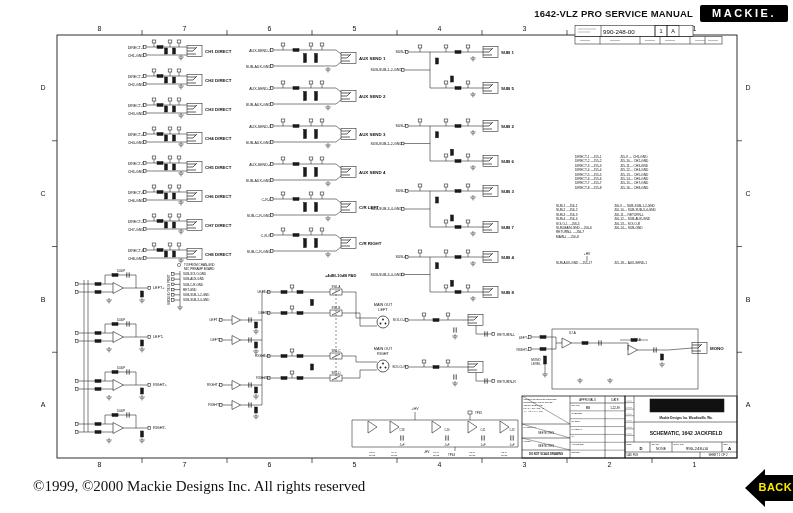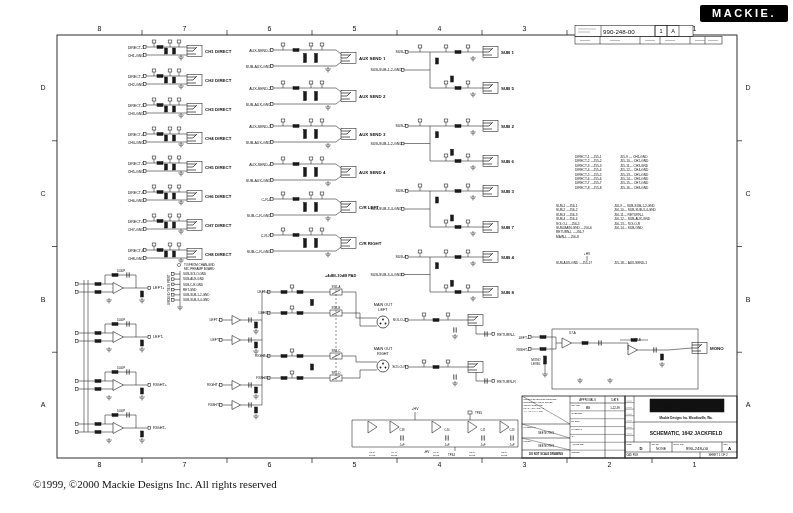--- a/index.html
+++ b/index.html
@@ -5,38 +5,39 @@
   html,body{margin:0;padding:0;background:#fff;}
   .page{position:relative;width:793px;height:513px;background:#fff;overflow:hidden;
         font-family:"Liberation Sans",sans-serif;}
   #sheet-svg{position:absolute;left:0;top:0;}
   #sheet-svg text{font-family:"Liberation Sans",sans-serif;fill:#111;}
   .header{position:absolute;top:5px;right:5px;display:flex;align-items:center;gap:7px;}
   .manual-title{font-size:9.5px;font-weight:bold;letter-spacing:.2px;color:#111;}
   .logo{background:#000;color:#fff;font-weight:bold;font-size:11px;line-height:15px;
         padding:1px 12px;letter-spacing:2.5px;border-radius:2px;}
   .copyright{position:absolute;left:33px;top:478px;font-family:"Liberation Serif",serif;
-             font-size:11px;color:#111;}
+             font-size:15px;color:#111;}
   .pill{position:absolute;left:408px;top:467px;width:336px;height:24px;background:#fff;
         border:1.6px solid #000;border-radius:13px;}
   .board-label{position:absolute;left:0;right:70px;top:4px;text-align:center;
                font-family:"Liberation Serif",serif;font-weight:bold;font-size:13px;color:#111;}
   .page-num{position:absolute;right:12px;top:0px;font-family:"Liberation Serif",serif;
             font-size:21px;color:#111;}
   .back-btn{position:absolute;left:744px;top:468px;width:49px;height:40px;cursor:pointer;}
   .back-btn svg{position:absolute;left:0;top:0;}
   .back-label{position:absolute;right:1px;top:13px;color:#fde800;font-weight:bold;
               font-size:11px;letter-spacing:.4px;}
 </style>
 </head>
 <body>
 
 <div class="page">
 
   <div class="header">
+    <span class="manual-title">1642-VLZ PRO SERVICE MANUAL</span>
     <span class="logo"><span>MACKIE.</span></span>
   </div>
 
   <svg id="sheet-svg" width="793" height="513" viewBox="0 0 793 513">
       <g>
         <rect x="57" y="35" width="680" height="423" fill="none" stroke="#1a1a1a" stroke-width="0.9"></rect>
         <line x1="142" y1="30" x2="142" y2="35" stroke="#1a1a1a" stroke-width="0.7"></line>
         <line x1="142" y1="458" x2="142" y2="463" stroke="#1a1a1a" stroke-width="0.7"></line>
         <line x1="227" y1="30" x2="227" y2="35" stroke="#1a1a1a" stroke-width="0.7"></line>
         <line x1="227" y1="458" x2="227" y2="463" stroke="#1a1a1a" stroke-width="0.7"></line>
@@ -1236,14 +1237,20 @@
         <text x="729.5" y="450" font-size="4.4" text-anchor="middle" font-weight="bold">A</text>
         <line x1="700" y1="452" x2="700" y2="458" stroke="#1a1a1a" stroke-width="0.55"></line>
         <text x="626.5" y="456.2" font-size="2.6" text-anchor="start">CAD FILE</text>
         <text x="718" y="456.4" font-size="2.9" text-anchor="middle">SHEET 1 OF 2</text>
       </g>
     </svg>
 
   <div class="copyright">©1999, ©2000 Mackie Designs Inc. All rights reserved</div>
 
 
+  <div class="back-btn">
+    <svg width="49" height="40" viewBox="0 0 49 40">
+      <polygon points="49,7 21,7 21,1 1,20 21,39 21,33 49,33" fill="#000"></polygon>
+    </svg>
+    <span class="back-label">BACK</span>
+  </div>
 
 </div>
 
 </body></html>

